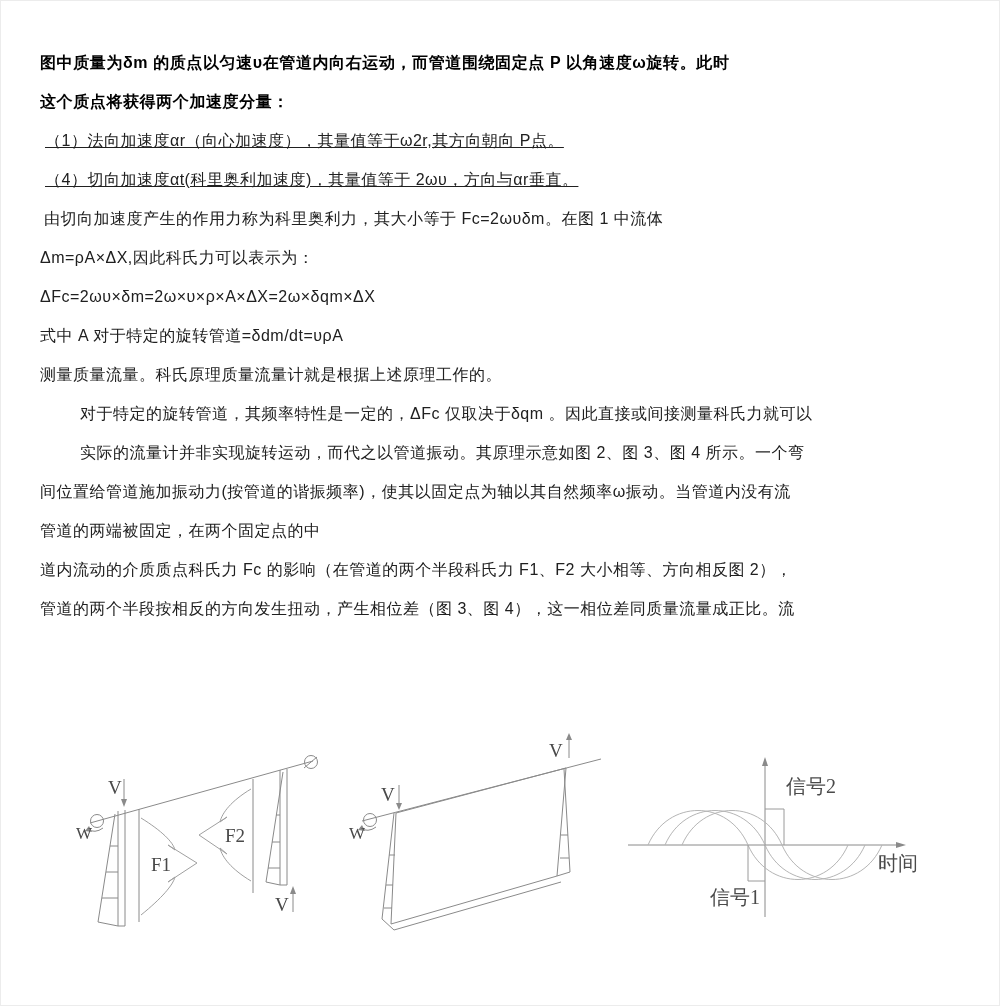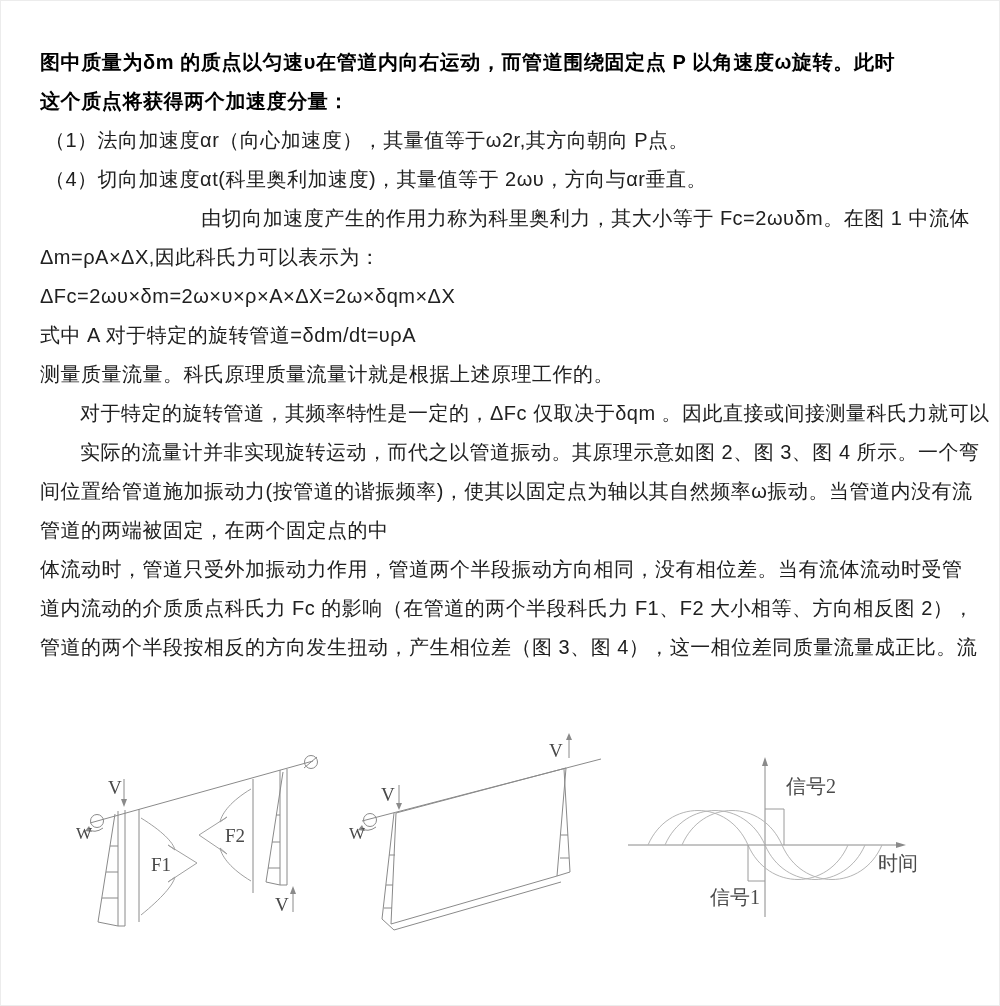--- a/index.html
+++ b/index.html
@@ -13,26 +13,26 @@
   }
   .page-frame{
     position:absolute;left:0;top:0;width:998px;height:1004px;
     border:1px solid #ececec;pointer-events:none;
   }
   .doc{
     position:absolute;left:40px;top:43px;width:930px;
   }
   .ln{
     height:39px;line-height:39px;
-    font-size:20px;letter-spacing:0.5px;
+    font-size:16px;letter-spacing:0.5px;
     white-space:nowrap;color:#202020;
   }
   .ln.b{font-weight:700;color:#000;letter-spacing:0.6px;}
-  .ln.ind-s{padding-left:5px;}
-  .ln.ind-xs{padding-left:4px;text-align:right;}
+  .ln.ind-s{padding-left:5px;text-decoration:underline;}
+  .ln.ind-xs{padding-left:4px;}
   .ln.ind-l{padding-left:40px;}
   .fig{position:absolute;}
   .fig svg{display:block;}
   .diagline{stroke:#8a8a8a;stroke-width:1;fill:none;}
   .flowline{stroke:#a0a0a0;stroke-width:1;fill:none;}
   .waveline{stroke:#b5b5b5;stroke-width:1;fill:none;}
   .stepline{stroke:#9a9a9a;stroke-width:1;fill:none;}
   .ah{fill:#8a8a8a;stroke:none;}
   .lbl-serif{font-family:"Liberation Serif",serif;fill:#4a4a4a;}
   .lbl-cjk{font-family:"Liberation Serif",serif;fill:#4a4a4a;}
@@ -49,21 +49,20 @@
   <div class="ln ind-s">（4）切向加速度αt(科里奥利加速度)，其量值等于 2ωυ，方向与αr垂直。</div>
   <div class="ln ind-xs">由切向加速度产生的作用力称为科里奥利力，其大小等于 Fc=2ωυδm。在图 1 中流体</div>
   <div class="ln">Δm=ρA×ΔX,因此科氏力可以表示为：</div>
   <div class="ln">ΔFc=2ωυ×δm=2ω×υ×ρ×A×ΔX=2ω×δqm×ΔX</div>
   <div class="ln">式中 A 对于特定的旋转管道=δdm/dt=υρA</div>
   <div class="ln">测量质量流量。科氏原理质量流量计就是根据上述原理工作的。</div>
   <div class="ln ind-l">对于特定的旋转管道，其频率特性是一定的，ΔFc 仅取决于δqm 。因此直接或间接测量科氏力就可以</div>
   <div class="ln ind-l">实际的流量计并非实现旋转运动，而代之以管道振动。其原理示意如图 2、图 3、图 4 所示。一个弯</div>
   <div class="ln">间位置给管道施加振动力(按管道的谐振频率)，使其以固定点为轴以其自然频率ω振动。当管道内没有流</div>
   <div class="ln">管道的两端被固定，在两个固定点的中</div>
-  <div class="ln">体流动时，管道只受外加振动力作用，管道两个半段振动方向相同，没有相位差。当有流体流动时受管</div>
   <div class="ln">道内流动的介质质点科氏力 Fc 的影响（在管道的两个半段科氏力 F1、F2 大小相等、方向相反图 2），</div>
   <div class="ln">管道的两个半段按相反的方向发生扭动，产生相位差（图 3、图 4），这一相位差同质量流量成正比。流</div>
 </div>
 
 <div class="fig" style="left:40px;top:725px;">
   <svg width="300" height="235" viewBox="40 725 300 235">
 
     <line class="diagline" x1="90" y1="823" x2="313" y2="761"></line>
 
     <circle class="diagline" cx="97" cy="821" r="6.5"></circle>

